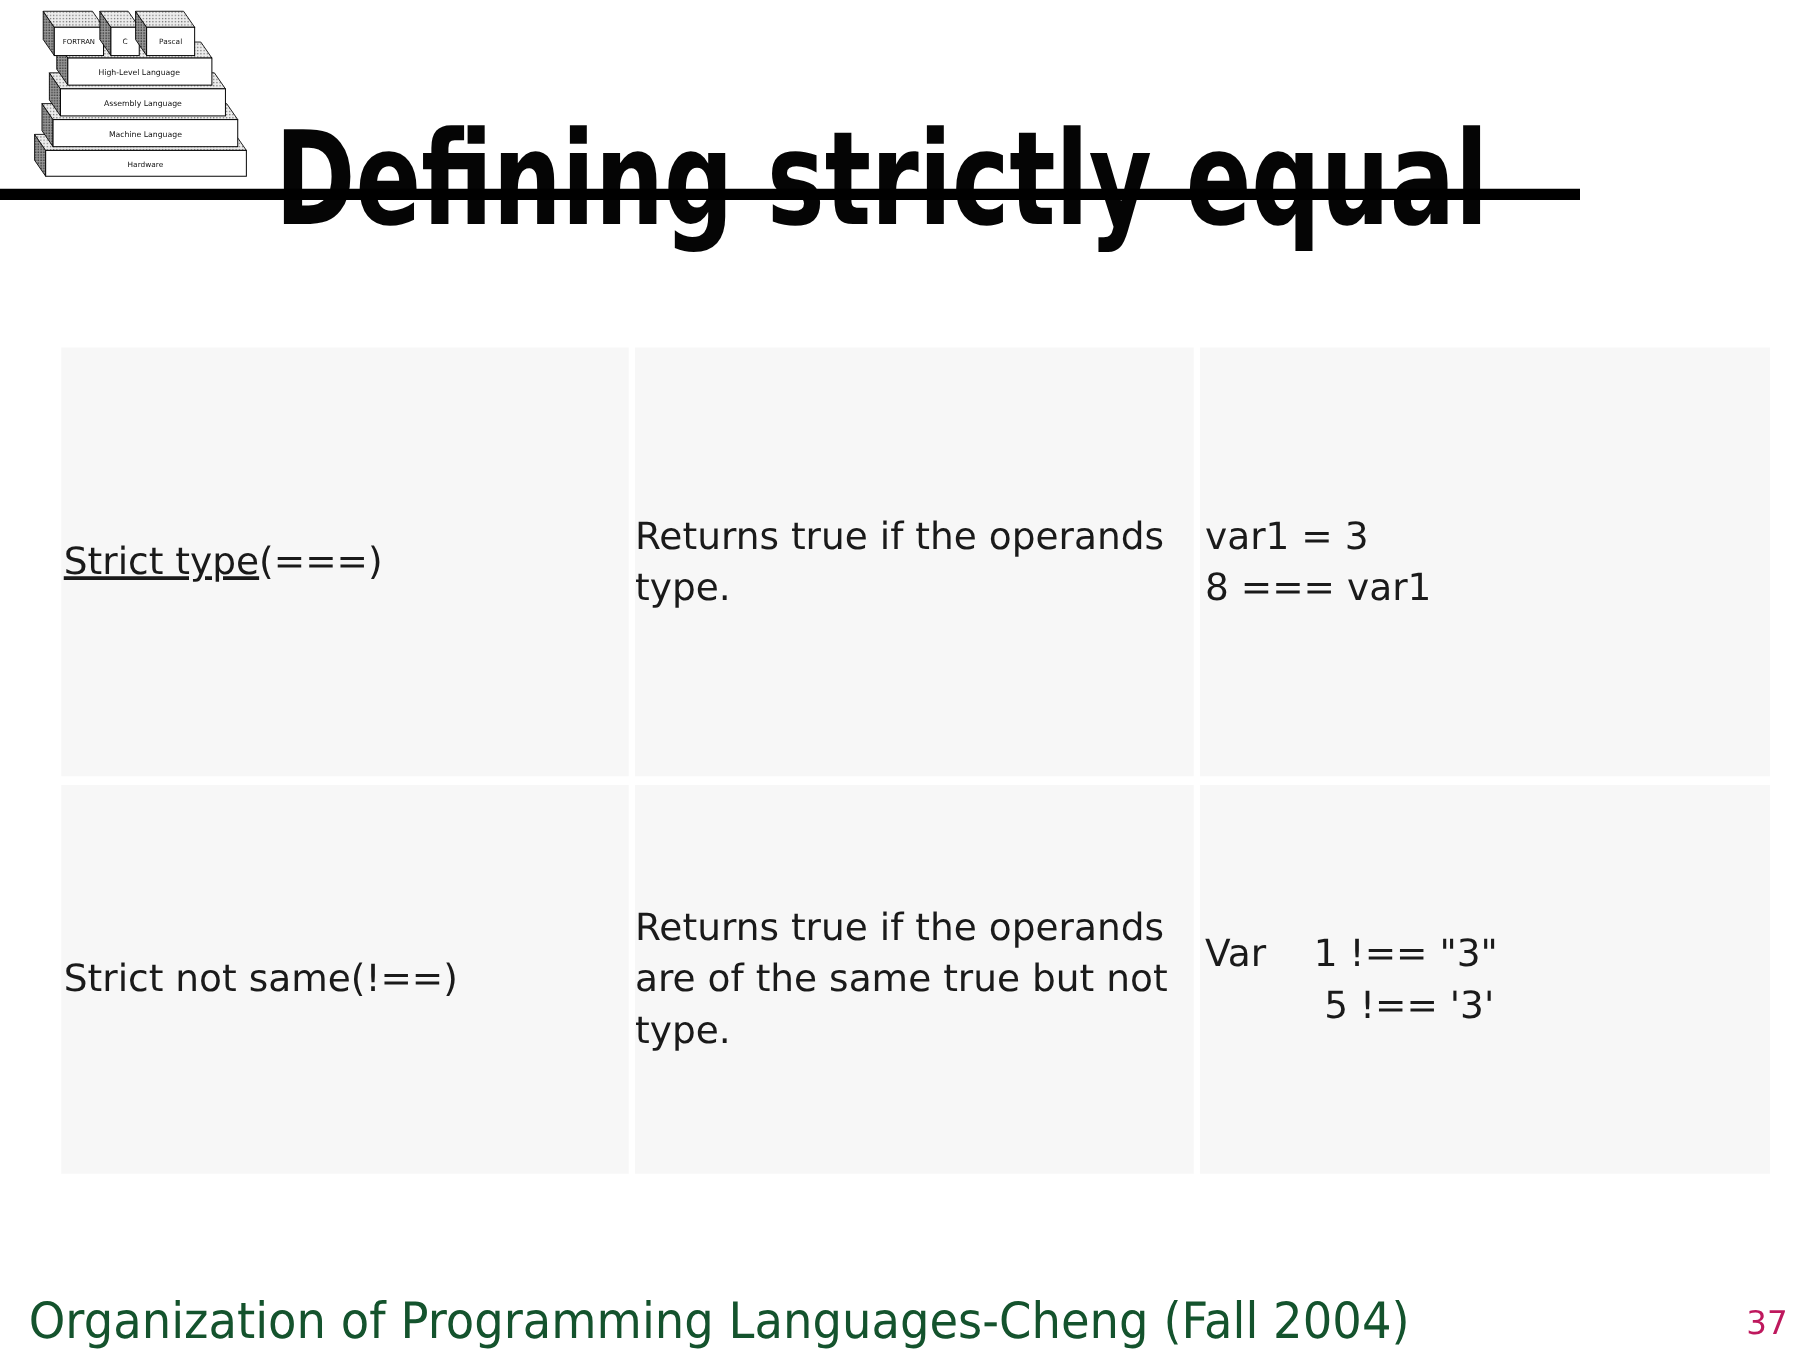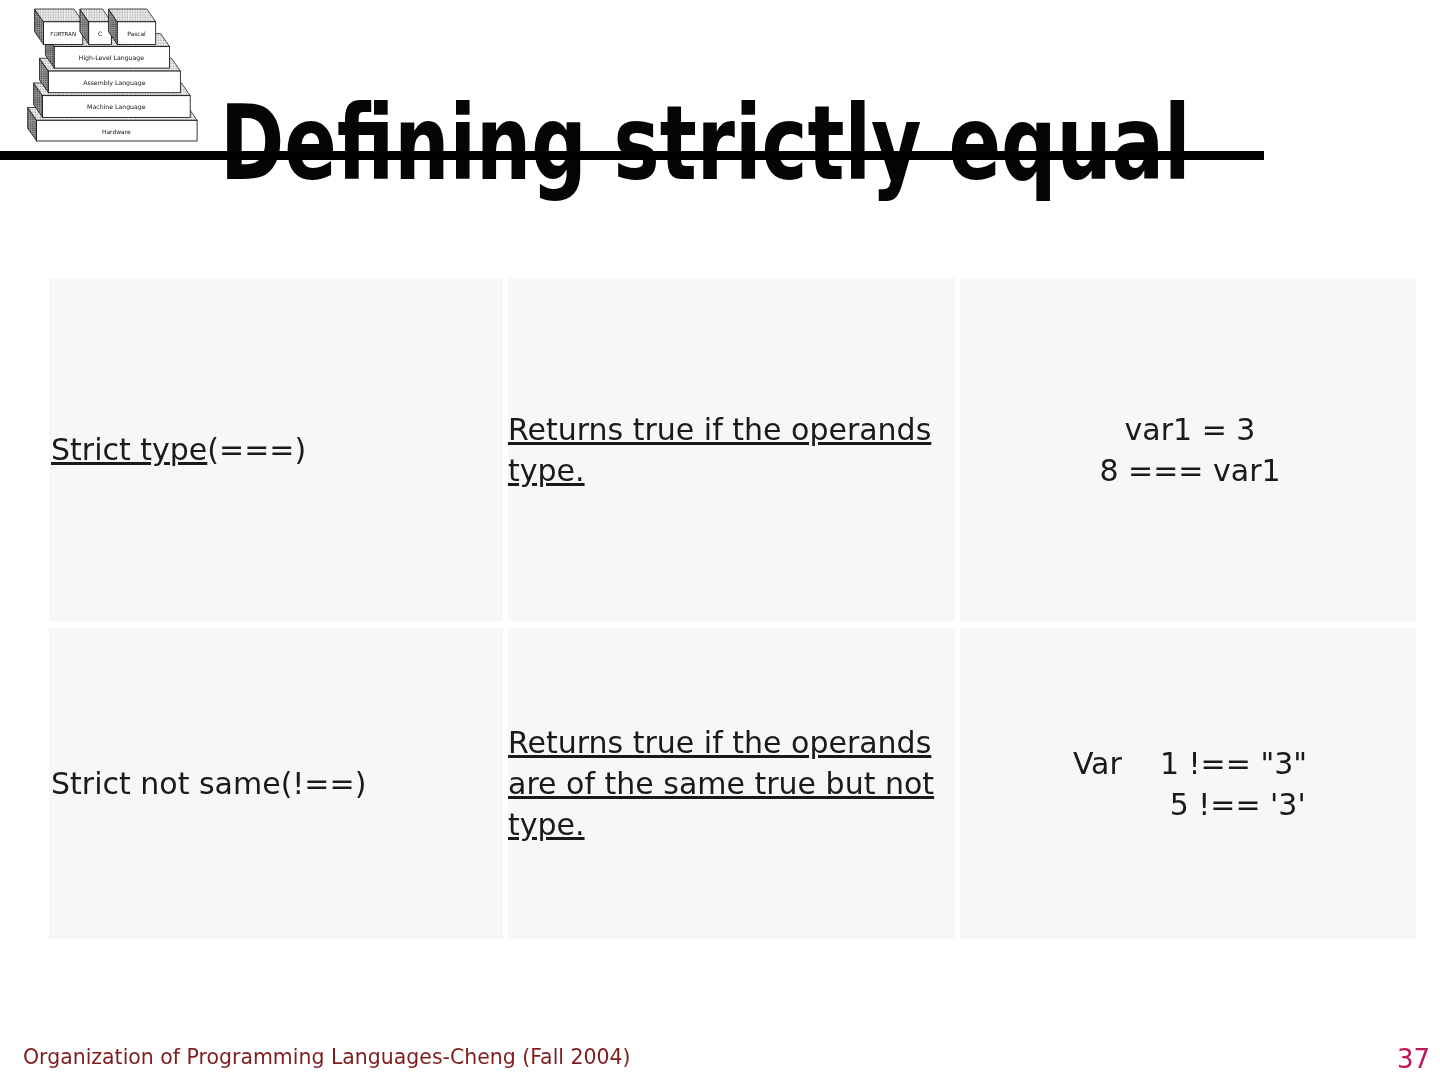--- a/index.html
+++ b/index.html
@@ -20,26 +20,26 @@
     position:absolute;left:49px;top:278px;width:1367px;height:661px;
     display:grid;grid-template-columns:454px 447px 456px;grid-template-rows:343px 311px;
     column-gap:5px;row-gap:7px;background:#ffffff;
   }
   .cell{
     background:#f7f7f7;display:flex;flex-direction:column;justify-content:center;
     font-size:30px;line-height:41px;overflow:visible;
   }
   .cell .line{white-space:pre;}
   .cell.c-op{padding-left:2px;}
-  .cell.c-desc{padding-left:0;text-decoration:underline;}
-  .cell.c-ex{padding-left:4px;align-items:center;}
+  .cell.c-desc{padding-left:0;}
+  .cell.c-ex{padding-left:4px;}
   .u{text-decoration:underline;}
   
   .footer-text{
-    position:absolute;left:23px;top:1040px;font-size:22px;line-height:34px;color:#7f1d1d;
+    position:absolute;left:23px;top:1040px;font-size:40px;line-height:34px;color:#14532d;
     white-space:nowrap;
   }
   .footer-text .squeeze{display:inline-block;transform:scaleX(.93);transform-origin:left top;}
   .page-number{position:absolute;left:1397px;top:1044px;font-size:26px;color:#be185d;}
   
   .logo text{font-family:"DejaVu Sans",sans-serif;fill:#111;}
 </style>
 </head>
 <body>
 

